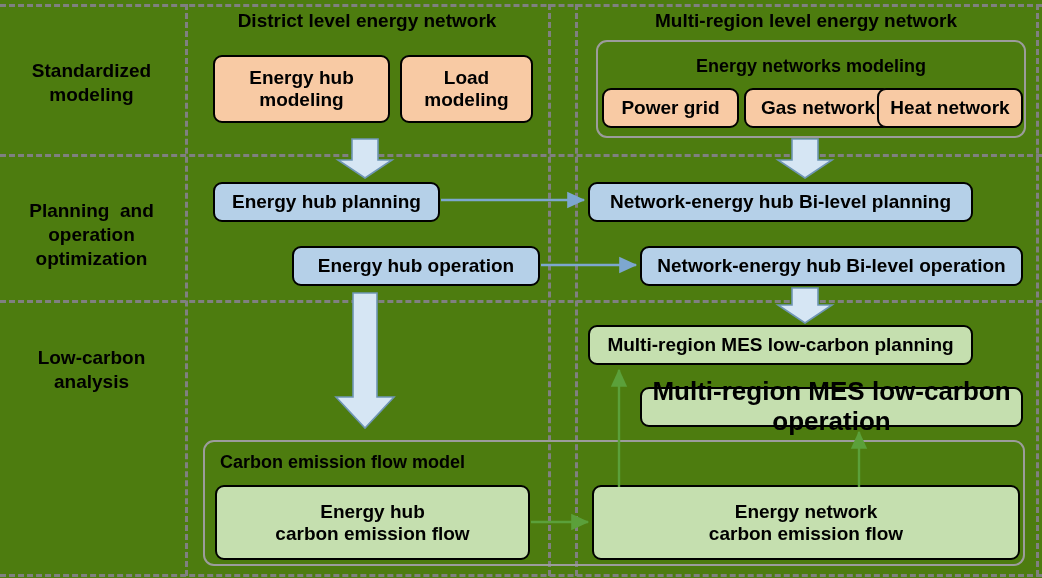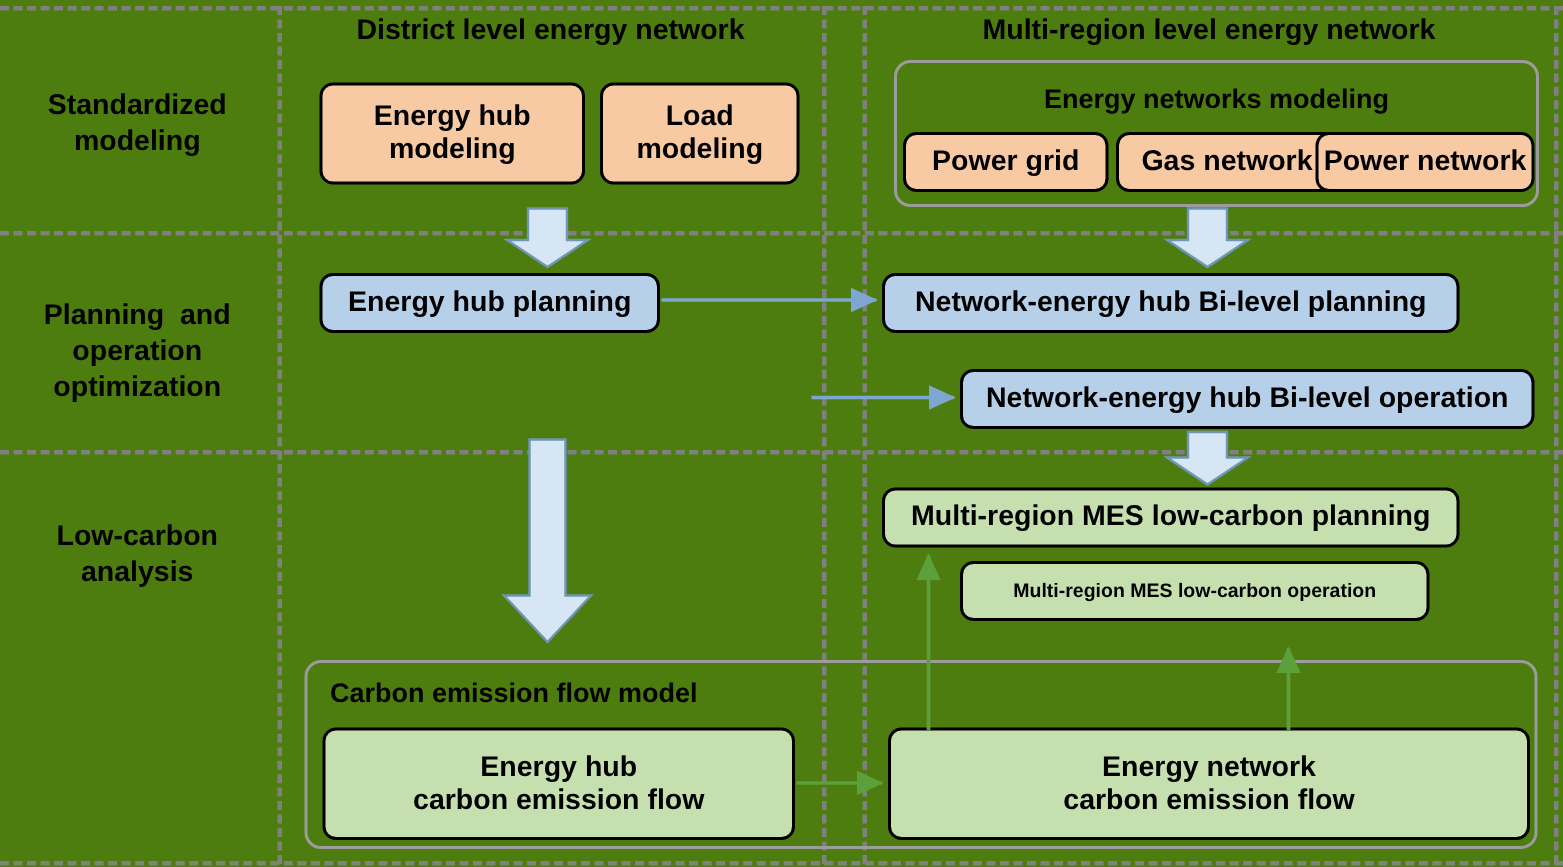--- a/index.html
+++ b/index.html
@@ -61,29 +61,30 @@
     <span>Low-carbon<br>analysis</span>
   </div>
 
   <div class="node orange" style="left:213px;top:55px;width:177px;height:68px;font-size:19px;">Energy hub<br>modeling</div>
   <div class="node orange" style="left:400px;top:55px;width:133px;height:68px;font-size:19px;">Load<br>modeling</div>
 
   <div class="group" style="left:596px;top:40px;width:430px;height:98px;"></div>
   <div class="group-title" style="left:596px;top:56px;width:430px;text-align:center;">Energy networks modeling</div>
   <div class="node orange" style="left:602px;top:88px;width:137px;height:40px;font-size:19px;">Power grid</div>
   <div class="node orange" style="left:744px;top:88px;width:148px;height:40px;font-size:19px;">Gas network</div>
-  <div class="node orange" style="left:877px;top:88px;width:146px;height:40px;font-size:19px;">Power network</div>
+  <div class="node orange" style="left:877px;top:88px;width:146px;height:40px;font-size:19px;">Heat network</div>
 
   <div class="node blue" style="left:213px;top:182px;width:227px;height:40px;font-size:19px;">Energy hub planning</div>
+  <div class="node blue" style="left:292px;top:246px;width:248px;height:40px;font-size:19px;">Energy hub operation</div>
 
   <div class="node blue" style="left:588px;top:182px;width:385px;height:40px;font-size:19px;">Network-energy hub Bi-level planning</div>
   <div class="node blue" style="left:640px;top:246px;width:383px;height:40px;font-size:19px;">Network-energy hub Bi-level operation</div>
 
   <div class="node green" style="left:588px;top:325px;width:385px;height:40px;font-size:19px;">Multi-region MES low-carbon planning</div>
-  <div class="node green" style="left:640px;top:374px;width:313px;height:40px;font-size:13px;">Multi-region MES low-carbon operation</div>
+  <div class="node green" style="left:640px;top:387px;width:383px;height:40px;font-size:26px;">Multi-region MES low-carbon operation</div>
 
   <div class="group" style="left:203px;top:440px;width:822px;height:126px;"></div>
   <div class="group-title" style="left:220px;top:452px;width:420px;text-align:left;">Carbon emission flow model</div>
 
   <div class="node green" style="left:215px;top:485px;width:315px;height:75px;font-size:19px;white-space:pre-line;">Energy hub<br>carbon emission flow</div>
   <div class="node green" style="left:592px;top:485px;width:428px;height:75px;font-size:19px;white-space:pre-line;">Energy network<br>carbon emission flow</div>
 
   <svg class="arrows" viewBox="0 0 1042 578" xmlns="http://www.w3.org/2000/svg">
     <defs>
       <marker id="bluehead" markerWidth="8" markerHeight="8" refX="7" refY="4" orient="auto">

